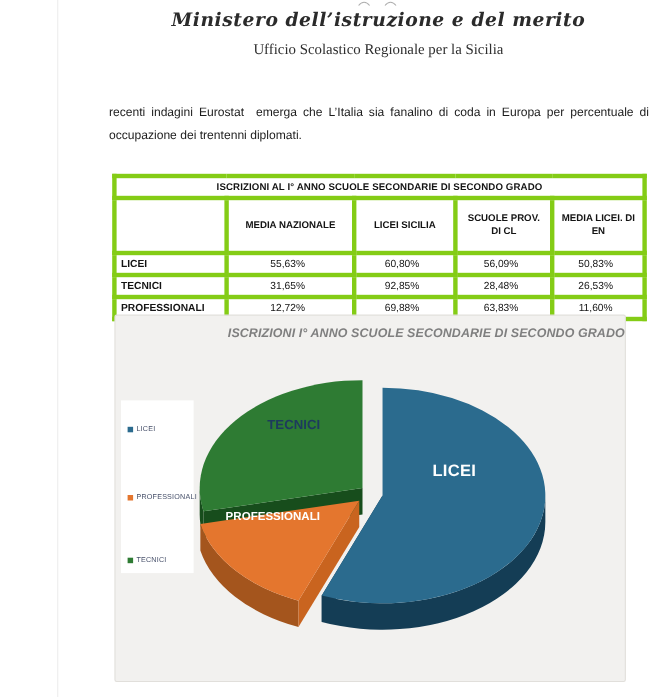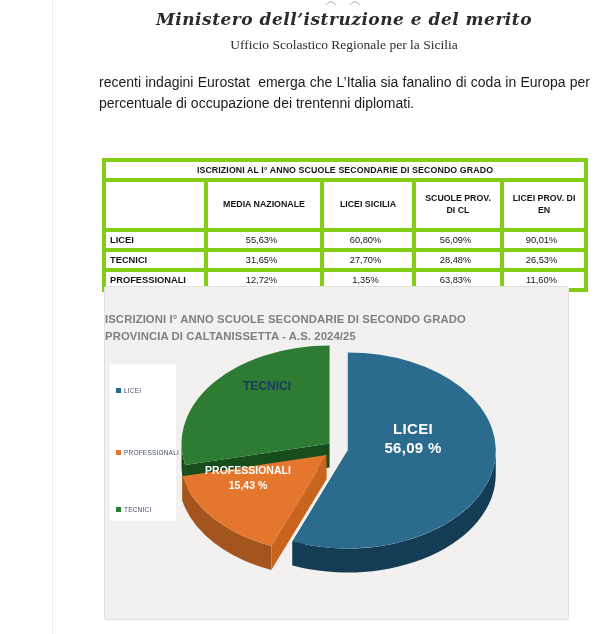--- a/index.html
+++ b/index.html
@@ -12,39 +12,39 @@
   
   .emblem{position:absolute;left:279px;top:0;width:42px;height:6px;overflow:hidden;}
   .hdr-ministry{position:absolute;left:0;top:9px;width:600px;text-align:center;
     font-family:"DejaVu Serif",serif;font-style:italic;font-weight:600;font-size:17px;color:#2b2b2b;letter-spacing:.5px;}
   .hdr-office{position:absolute;left:0;width:600px;text-align:center;
     font-family:"Liberation Serif",serif;font-size:13.5px;color:#2e2e2e;}
   .hdr-office1{top:37px;}
   .hdr-office2{top:55px;}
 
   
-  .body-par{position:absolute;left:55px;top:72px;width:491px;font-size:14px;line-height:21px;
+  .body-par{position:absolute;left:55px;top:92px;width:491px;font-size:11px;line-height:21px;
     color:#1c1c1c;text-align:justify;}
 
   
   table.doc-table{position:absolute;left:58px;top:158px;width:482px;border-collapse:collapse;
     table-layout:fixed;color:#141414;}
   .doc-table td,.doc-table th{border:4px solid #84cc16;overflow:hidden;}
   .tbl-title{height:14px;font-size:8.8px;font-weight:bold;text-align:center;letter-spacing:.1px;}
   .tbl-head td{height:42px;font-size:8.8px;font-weight:bold;text-align:center;line-height:1.35;
     padding:2px 5px;vertical-align:middle;}
   .tbl-row td{height:14px;font-size:9.3px;vertical-align:middle;}
   .row-label{font-weight:bold;padding-left:4px;font-size:8.8px;}
   .cell-val{text-align:center;padding-right:6px;}
 
   
   .chart-box{position:absolute;left:60px;top:286px;width:463px;height:332px;
     background:#f2f1ef;border:1px solid #e1dfdb;border-radius:2px;}
-  .chart-title{position:absolute;left:0;top:24px;width:100%;text-align:left;
-    font-size:11.3px;font-weight:bold;color:#7f7f7f;line-height:17px;letter-spacing:.1px;}
+  .chart-title{position:absolute;left:0;top:8px;width:100%;text-align:right;
+    font-size:11.3px;font-weight:bold;color:#7f7f7f;line-height:17px;letter-spacing:.1px;font-style:italic;}
   .pie-svg{position:absolute;left:0;top:0;width:463px;height:332px;}
 
   
   .legend-box{position:absolute;left:5px;top:77px;width:66px;height:157px;background:#ffffff;}
   .legend-item{position:absolute;left:6px;display:flex;align-items:center;gap:3px;}
   .legend-item.l0{top:23px;} .legend-item.l1{top:85px;} .legend-item.l2{top:142px;}
   .legend-swatch{width:5px;height:5px;flex:0 0 auto;}
   .legend-label{font-size:6.5px;color:#47506a;letter-spacing:.2px;white-space:nowrap;}
 
   
@@ -80,40 +80,40 @@
     </colgroup>
     <tbody>
         <tr>
       <th class="tbl-title" colspan="5">ISCRIZIONI AL I° ANNO SCUOLE SECONDARIE DI SECONDO GRADO</th>
     </tr>
     <tr class="tbl-head">
       <td></td>
       <td>MEDIA NAZIONALE</td>
       <td>LICEI SICILIA</td>
       <td>SCUOLE PROV. DI CL</td>
-      <td>LICEI PROV. DI EN</td>
+      <td>MEDIA LICEI. DI EN</td>
     </tr>
     <tr class="tbl-row">
       <td class="row-label">LICEI</td>
       <td class="cell-val">55,63%</td>
       <td class="cell-val">60,80%</td>
       <td class="cell-val">56,09%</td>
-      <td class="cell-val">90,01%</td>
+      <td class="cell-val">50,83%</td>
     </tr>
     <tr class="tbl-row">
       <td class="row-label">TECNICI</td>
       <td class="cell-val">31,65%</td>
-      <td class="cell-val">27,70%</td>
+      <td class="cell-val">92,85%</td>
       <td class="cell-val">28,48%</td>
       <td class="cell-val">26,53%</td>
     </tr>
     <tr class="tbl-row">
       <td class="row-label">PROFESSIONALI</td>
       <td class="cell-val">12,72%</td>
-      <td class="cell-val">1,35%</td>
+      <td class="cell-val">69,88%</td>
       <td class="cell-val">63,83%</td>
       <td class="cell-val">11,60%</td>
     </tr>
   </tbody>
     </table>
 
   <div class="chart-box">
     <svg id="pie-svg" class="pie-svg" viewBox="60 286 463 332" preserveAspectRatio="none">
         <path d="M 284.53973818763643 442.6198697575935 L 140.06360069469466 463.8777059958173 L 140.06360069469466 487.8777059958173 L 284.53973818763643 466.6198697575935 Z" fill="#174d1c"></path>
         <path d="M 140.06360069469466 463.8777059958173 A 148 98 0 0 1 136.53973818763643 442.6198697575935 L 136.53973818763643 466.6198697575935 A 148 98 0 0 0 140.06360069469466 487.8777059958173 Z" fill="#174d1c"></path>
@@ -121,43 +121,40 @@
         <path d="M 226.3511893823486 545.0276141171584 A 148 98 0 0 1 137.13475923496352 475.37281665212026 L 137.13475923496352 499.37281665212026 A 148 98 0 0 0 226.3511893823486 569.0276141171584 Z" fill="#a4551d"></path>
         <path d="M 281.6108967279053 454.1149804138965 L 226.3511893823486 545.0276141171584 L 226.3511893823486 569.0276141171584 L 281.6108967279053 478.1149804138965 Z" fill="#c9641f"></path>
         <path d="M 281.6108967279053 454.1149804138965 L 226.3511893823486 545.0276141171584 A 148 98 0 0 1 137.13475923496352 475.37281665212026 Z" fill="#e4762e"></path>
         <path d="M 450.76279571922504 449.47205287753525 A 148 98 0 0 1 247.50308837366833 540.384686580797 L 247.50308837366833 564.384686580797 A 148 98 0 0 0 450.76279571922504 473.47205287753525 Z" fill="#143d55"></path>
         <path d="M 302.76279571922504 449.47205287753525 L 247.50308837366833 540.384686580797 L 247.50308837366833 564.384686580797 L 302.76279571922504 473.47205287753525 Z" fill="#143d55"></path>
         <path d="M 302.76279571922504 449.47205287753525 L 302.76279571922504 351.47205287753525 A 148 98 0 1 1 247.50308837366833 540.384686580797 Z" fill="#2b6b8e"></path>
       </svg>
 
     <div class="chart-title">
       <div>ISCRIZIONI I° ANNO SCUOLE SECONDARIE DI SECONDO GRADO</div>
-      <div>PROVINCIA DI CALTANISSETTA - A.S. 2024/25</div>
     </div>
 
     <div class="legend-box">
       <div class="legend-item l0">
         <span class="legend-swatch" style="background: rgb(43, 107, 142);"></span>
         <span class="legend-label">LICEI</span>
       </div>
       <div class="legend-item l1">
         <span class="legend-swatch" style="background: rgb(228, 118, 46);"></span>
         <span class="legend-label">PROFESSIONALI</span>
       </div>
       <div class="legend-item l2">
         <span class="legend-swatch" style="background: rgb(46, 123, 51);"></span>
         <span class="legend-label">TECNICI</span>
       </div>
     </div>
 
     <div class="pie-label pl-licei" style="color: rgb(255, 255, 255);">
       <div>LICEI</div>
-      <div>56,09 %</div>
     </div>
     <div class="pie-label pl-prof" style="color: rgb(255, 255, 255);">
       <div>PROFESSIONALI</div>
-      <div>15,43 %</div>
     </div>
     <div class="pie-label pl-tecn" style="color: rgb(29, 58, 94);">
       <div>TECNICI</div>
     </div>
   </div>
 </div>
 
 </body></html>

